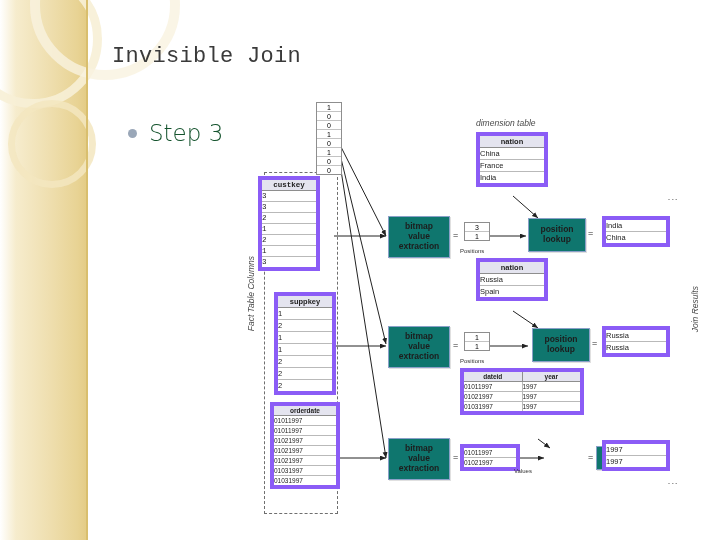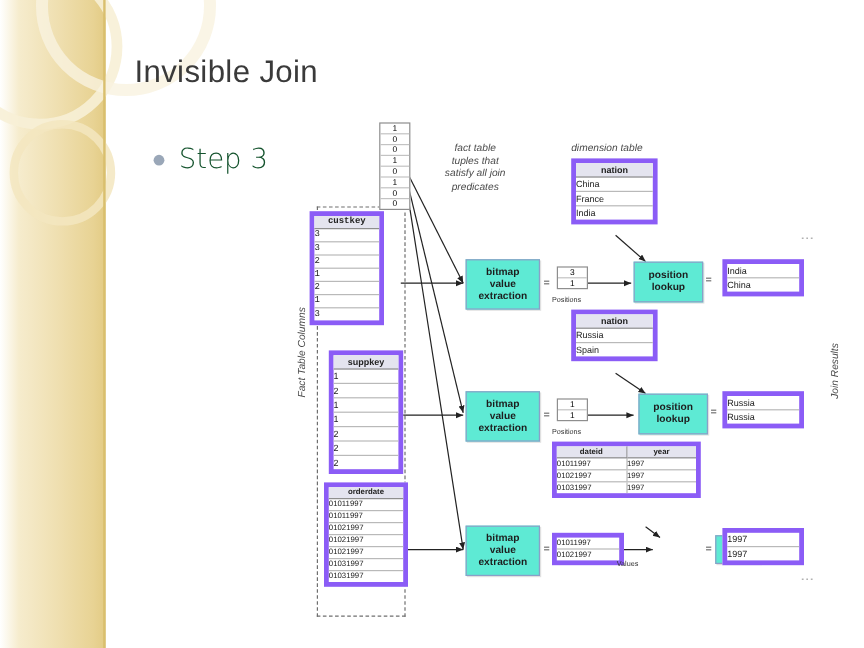--- a/index.html
+++ b/index.html
@@ -10,22 +10,22 @@
     background:linear-gradient(to right,#ffffff 0%,#f6eccd 18%,#efdfb0 55%,#e8d394 88%,#e3cb84 100%);}
   .left-bar-edge{position:absolute;left:86px;top:0;width:2px;height:540px;background:#d9bf6e;}
   .ring-big{position:absolute;left:8px;top:100px;width:74px;height:74px;border-radius:50%;
     border:7px solid #f3e6bf;opacity:.85;}
   .ring-arc{position:absolute;left:-36px;top:-30px;width:120px;height:120px;border-radius:50%;
     border:9px solid #f7efd6;opacity:.9;}
   .ring-arc2{position:absolute;left:30px;top:-70px;width:130px;height:130px;border-radius:50%;
     border:10px solid #f9f2e0;opacity:.8;}
 
   
-  .title{position:absolute;left:112px;top:44px;font-size:26px;color:#3a3a3a;
-    font-family:Liberation Sans, sans-serif;font-weight:300;letter-spacing:.3px;}
+  .title{position:absolute;left:112px;top:44px;font-size:22px;color:#3a3a3a;
+    font-family:Liberation Mono, monospace;font-weight:300;letter-spacing:.3px;}
 
   
   .bullet-row{position:absolute;left:128px;top:120px;display:flex;align-items:center;gap:12px;}
   .bullet-dot{width:9px;height:9px;border-radius:50%;background:#9aa7b8;display:inline-block;}
   .bullet-text{font-size:23px;color:#14532d;font-family:"DejaVu Sans",sans-serif;font-weight:300;}
 
   
   .figure{position:absolute;left:238px;top:96px;width:470px;height:430px;}
   .fig-label{position:absolute;font-size:8.5px;color:#4a4a4a;font-style:italic;}
   .vert{writing-mode:vertical-rl;transform:rotate(180deg);}
@@ -33,21 +33,21 @@
   
   .tbl{position:absolute;border:4px solid #8b5cf6;background:#ffffff;font-size:7.5px;color:#222;}
   .tbl .hdr{background:#e4e4ef;border-bottom:1px solid #8e8e8e;text-align:center;padding:1px 0;font-weight:bold;}
   .tbl .cell{border-bottom:1px solid #b9b9b9;padding:1px 0;}
   .tbl .cell:last-child{border-bottom:none;}
 
   .bitbox{position:absolute;width:24px;border:1px solid #8e8e8e;background:#fff;font-size:7px;}
   .bitbox div{border-bottom:1px solid #c3c3c3;text-align:center;padding:0.5px 0;}
   .bitbox div:last-child{border-bottom:none;}
 
-  .bluebox{position:absolute;border:1px solid #8aa0c8;background:#5eead4;
+  .bluebox{position:absolute;border:1px solid #8aa0c8;background:#0f766e;
     color:#1d1d1d;font-size:8.5px;text-align:center;font-weight:bold;
     display:flex;align-items:center;justify-content:center;line-height:1.15;
     box-shadow:1px 1px 0 rgba(0,0,0,.12);}
 
   .dashed{position:absolute;border:1px dashed #6f6f6f;}
   .eq{position:absolute;font-size:9px;color:#222;}
   .tiny{position:absolute;font-size:6px;color:#333;}
   svg.arrows{position:absolute;left:0;top:0;width:470px;height:430px;overflow:visible;}
 </style>
 </head>
@@ -94,24 +94,20 @@
   </svg>
 
   <div class="dashed" style="left:26px;top:76px;width:72px;height:340px;"></div>
 
   <div class="fig-label vert" style="left:8px;top:160px;">Fact Table Columns</div>
 
   <div class="fig-label" style="left:238px;top:22px;">dimension table</div>
 
   <div class="fig-label vert" style="left:452px;top:190px;">Join Results</div>
 
-  <div class="fig-label" style="left:122px;top:22px;width:72px;text-align:center;line-height:1.25;white-space:pre-line;">fact table
-tuples that
-satisfy all join
-predicates</div>
 
   <div class="bitbox" style="left:78px;top:6px;">
     <div>1</div>
     <div>0</div>
     <div>0</div>
     <div>1</div>
     <div>0</div>
     <div>1</div>
     <div>0</div>
     <div>0</div>

